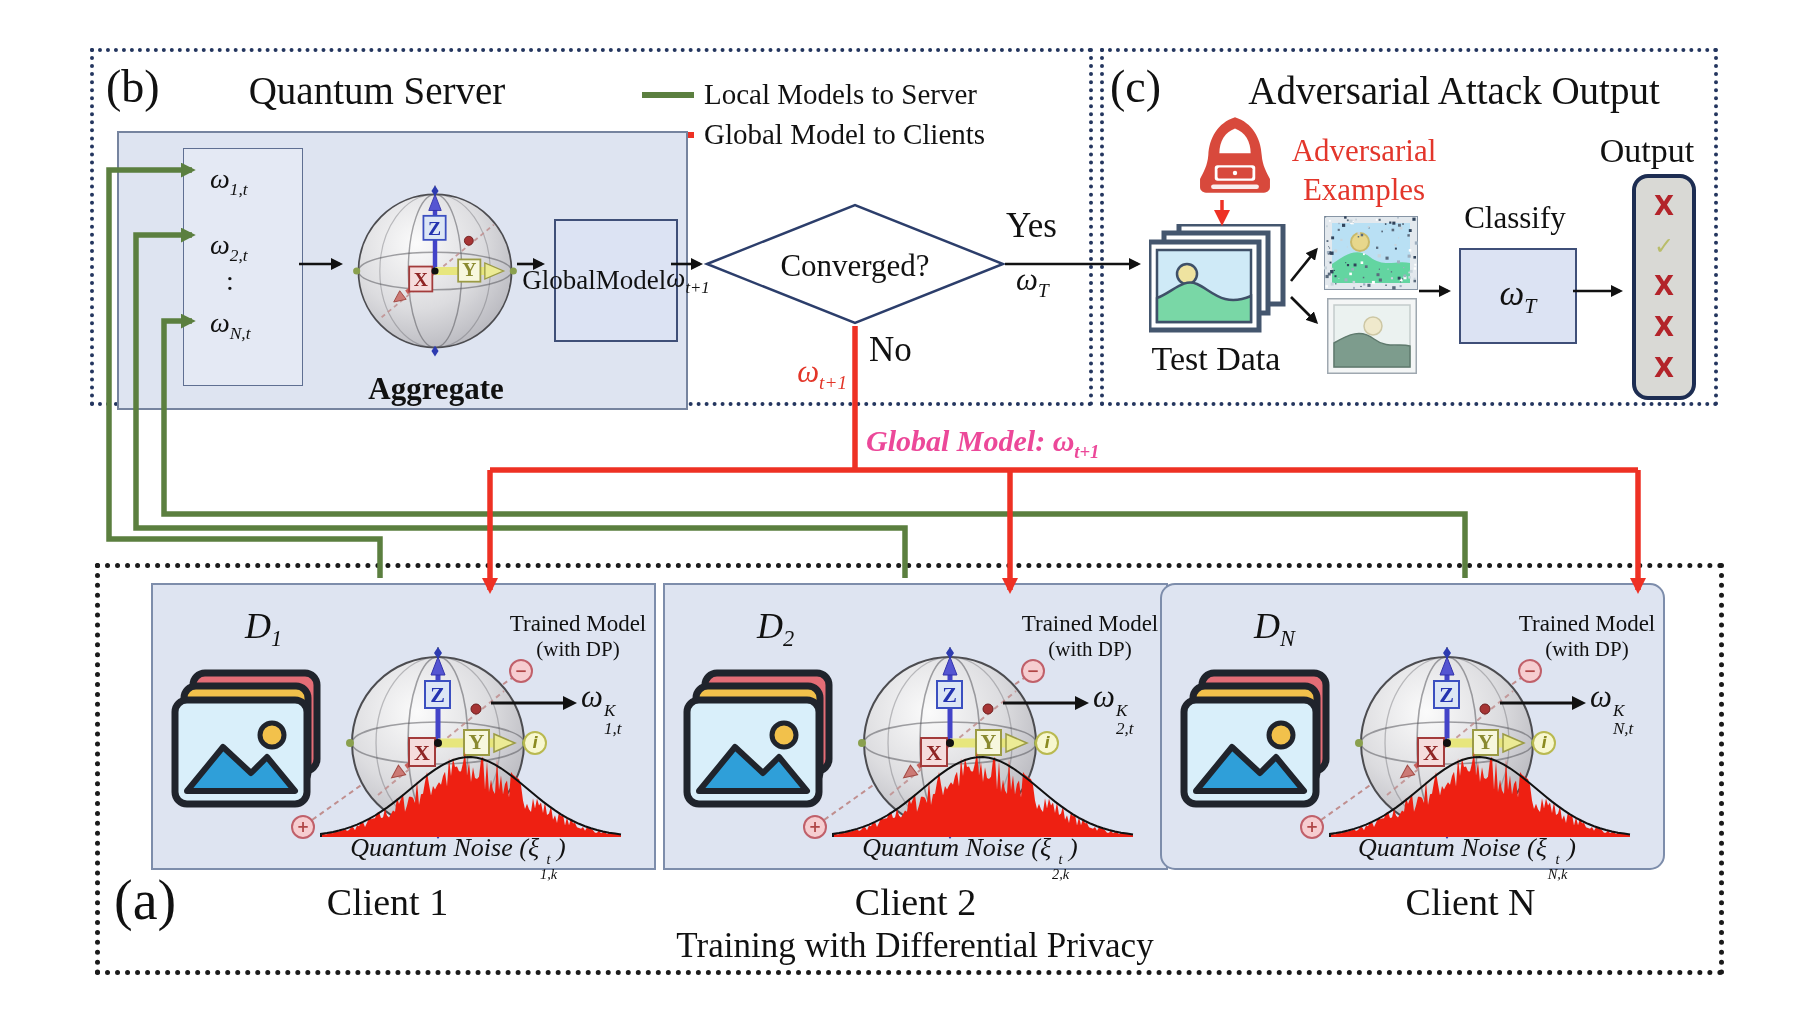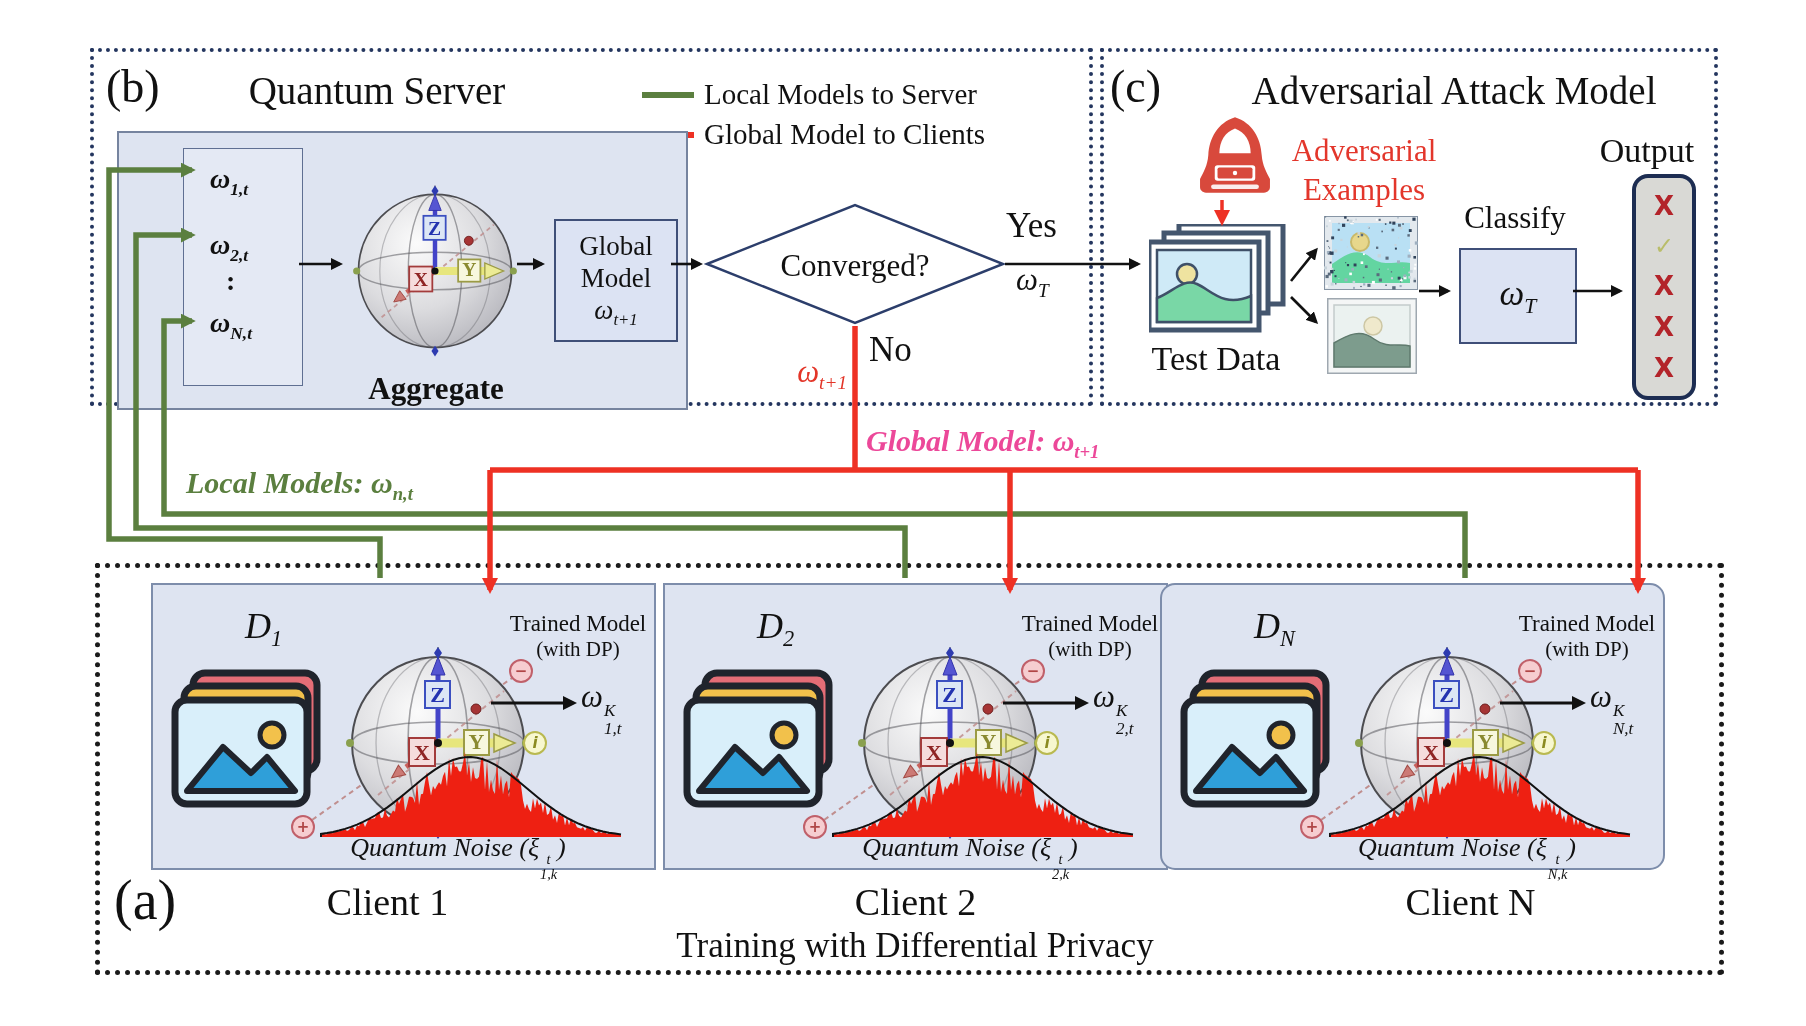--- a/index.html
+++ b/index.html
@@ -13,25 +13,25 @@
   .tag{font-size:46px;color:#111;}
   .title{font-size:39px;text-align:center;white-space:nowrap;}
   
   #legend{left:548px;top:26px;}
   .lrow{display:flex;align-items:center;margin-bottom:7px;}
   .swatch{width:52px;height:6px;margin-right:10px;flex:0 0 auto;}
   .lrow span{font-size:29px;white-space:nowrap;}
   
   #server-box{left:23px;top:79px;width:567px;height:275px;background:#dee4f1;border:2px solid #76849f;}
   #inner-box{left:64px;top:15px;width:118px;height:236px;background:#e4e9f4;border:1px solid #5f6f92;}
-  .wrow{position:absolute;left:26px;font-size:28px;font-style:italic;font-weight:bold;}
+  .wrow{position:absolute;left:26px;font-size:28px;font-style:italic;}
   sub{font-size:.62em;}
   #agg{left:212px;top:238px;width:210px;text-align:center;font-size:31px;font-weight:bold;}
   #global-box{left:435px;top:86px;width:120px;height:119px;background:#dce3f3;border:2px solid #3f4f78;
-              display:flex;flex-direction:column;align-items:center;justify-content:center;line-height:1.18;}
+              display:flex;flex-direction:row;align-items:center;justify-content:center;line-height:1.18;}
   #global-box div{font-size:27px;}
   .m{font-style:italic;}
   
   .flowtxt{position:absolute;z-index:60;}
   #t-conv{left:757px;top:248px;width:196px;text-align:center;font-size:31px;}
   #t-yes{left:1006px;top:206px;font-size:35px;}
   #t-yesw{left:1016px;top:262px;font-size:31px;font-style:italic;}
   #t-no{left:869px;top:330px;font-size:35px;}
   #t-now{left:735px;top:354px;width:112px;text-align:right;font-size:31px;font-style:italic;color:#e33528;}
   #t-gedge{left:866px;top:424px;font-size:30px;font-style:italic;font-weight:600;color:#ec4899;}
@@ -333,21 +333,21 @@
     <div id="global-box" class="abs">
       <div>Global</div>
       <div>Model</div>
       <div class="m"><span>ω</span><sub>t+1</sub></div>
     </div>
   </div>
 </div>
 
 <div id="sec-c" class="sec">
   <div class="abs tag" style="left:6px;top:8px;">(c)</div>
-  <div class="abs title" style="left:90px;top:16px;width:520px;">Adversarial Attack Model</div>
+  <div class="abs title" style="left:90px;top:16px;width:520px;">Adversarial Attack Output</div>
 
   <svg class="abs" style="left:85px;top:56px;" width="92" height="96" viewBox="0 0 100 92">
         <use href="#hacker"></use>
       </svg>
 
   <div id="adv-lbl" class="abs">
     <div>Adversarial</div>
     <div>Examples</div>
   </div>
 
@@ -479,15 +479,14 @@
   <path d="M1419,291 L1448,291" fill="none" stroke="#111" stroke-width="2.6" marker-end="url(#mb)"></path>
   <path d="M1573,291 L1620,291" fill="none" stroke="#111" stroke-width="2.6" marker-end="url(#mb)"></path>
 </svg>
 
 <div id="t-conv" class="flowtxt">Converged?</div>
 <div id="t-yes" class="flowtxt">Yes</div>
 <div id="t-yesw" class="flowtxt"><span>ω</span><sub>T</sub></div>
 <div id="t-no" class="flowtxt">No</div>
 <div id="t-now" class="flowtxt"><span>ω</span><sub>t+1</sub></div>
 <div id="t-gedge" class="flowtxt"><span>Global Model: </span><span>ω</span><sub>t+1</sub></div>
-<div id="t-ledge" class="flowtxt"><span>Local Models: </span><span>ω</span><sub>n,t</sub></div>
 
 </div>
 
 </body></html>

